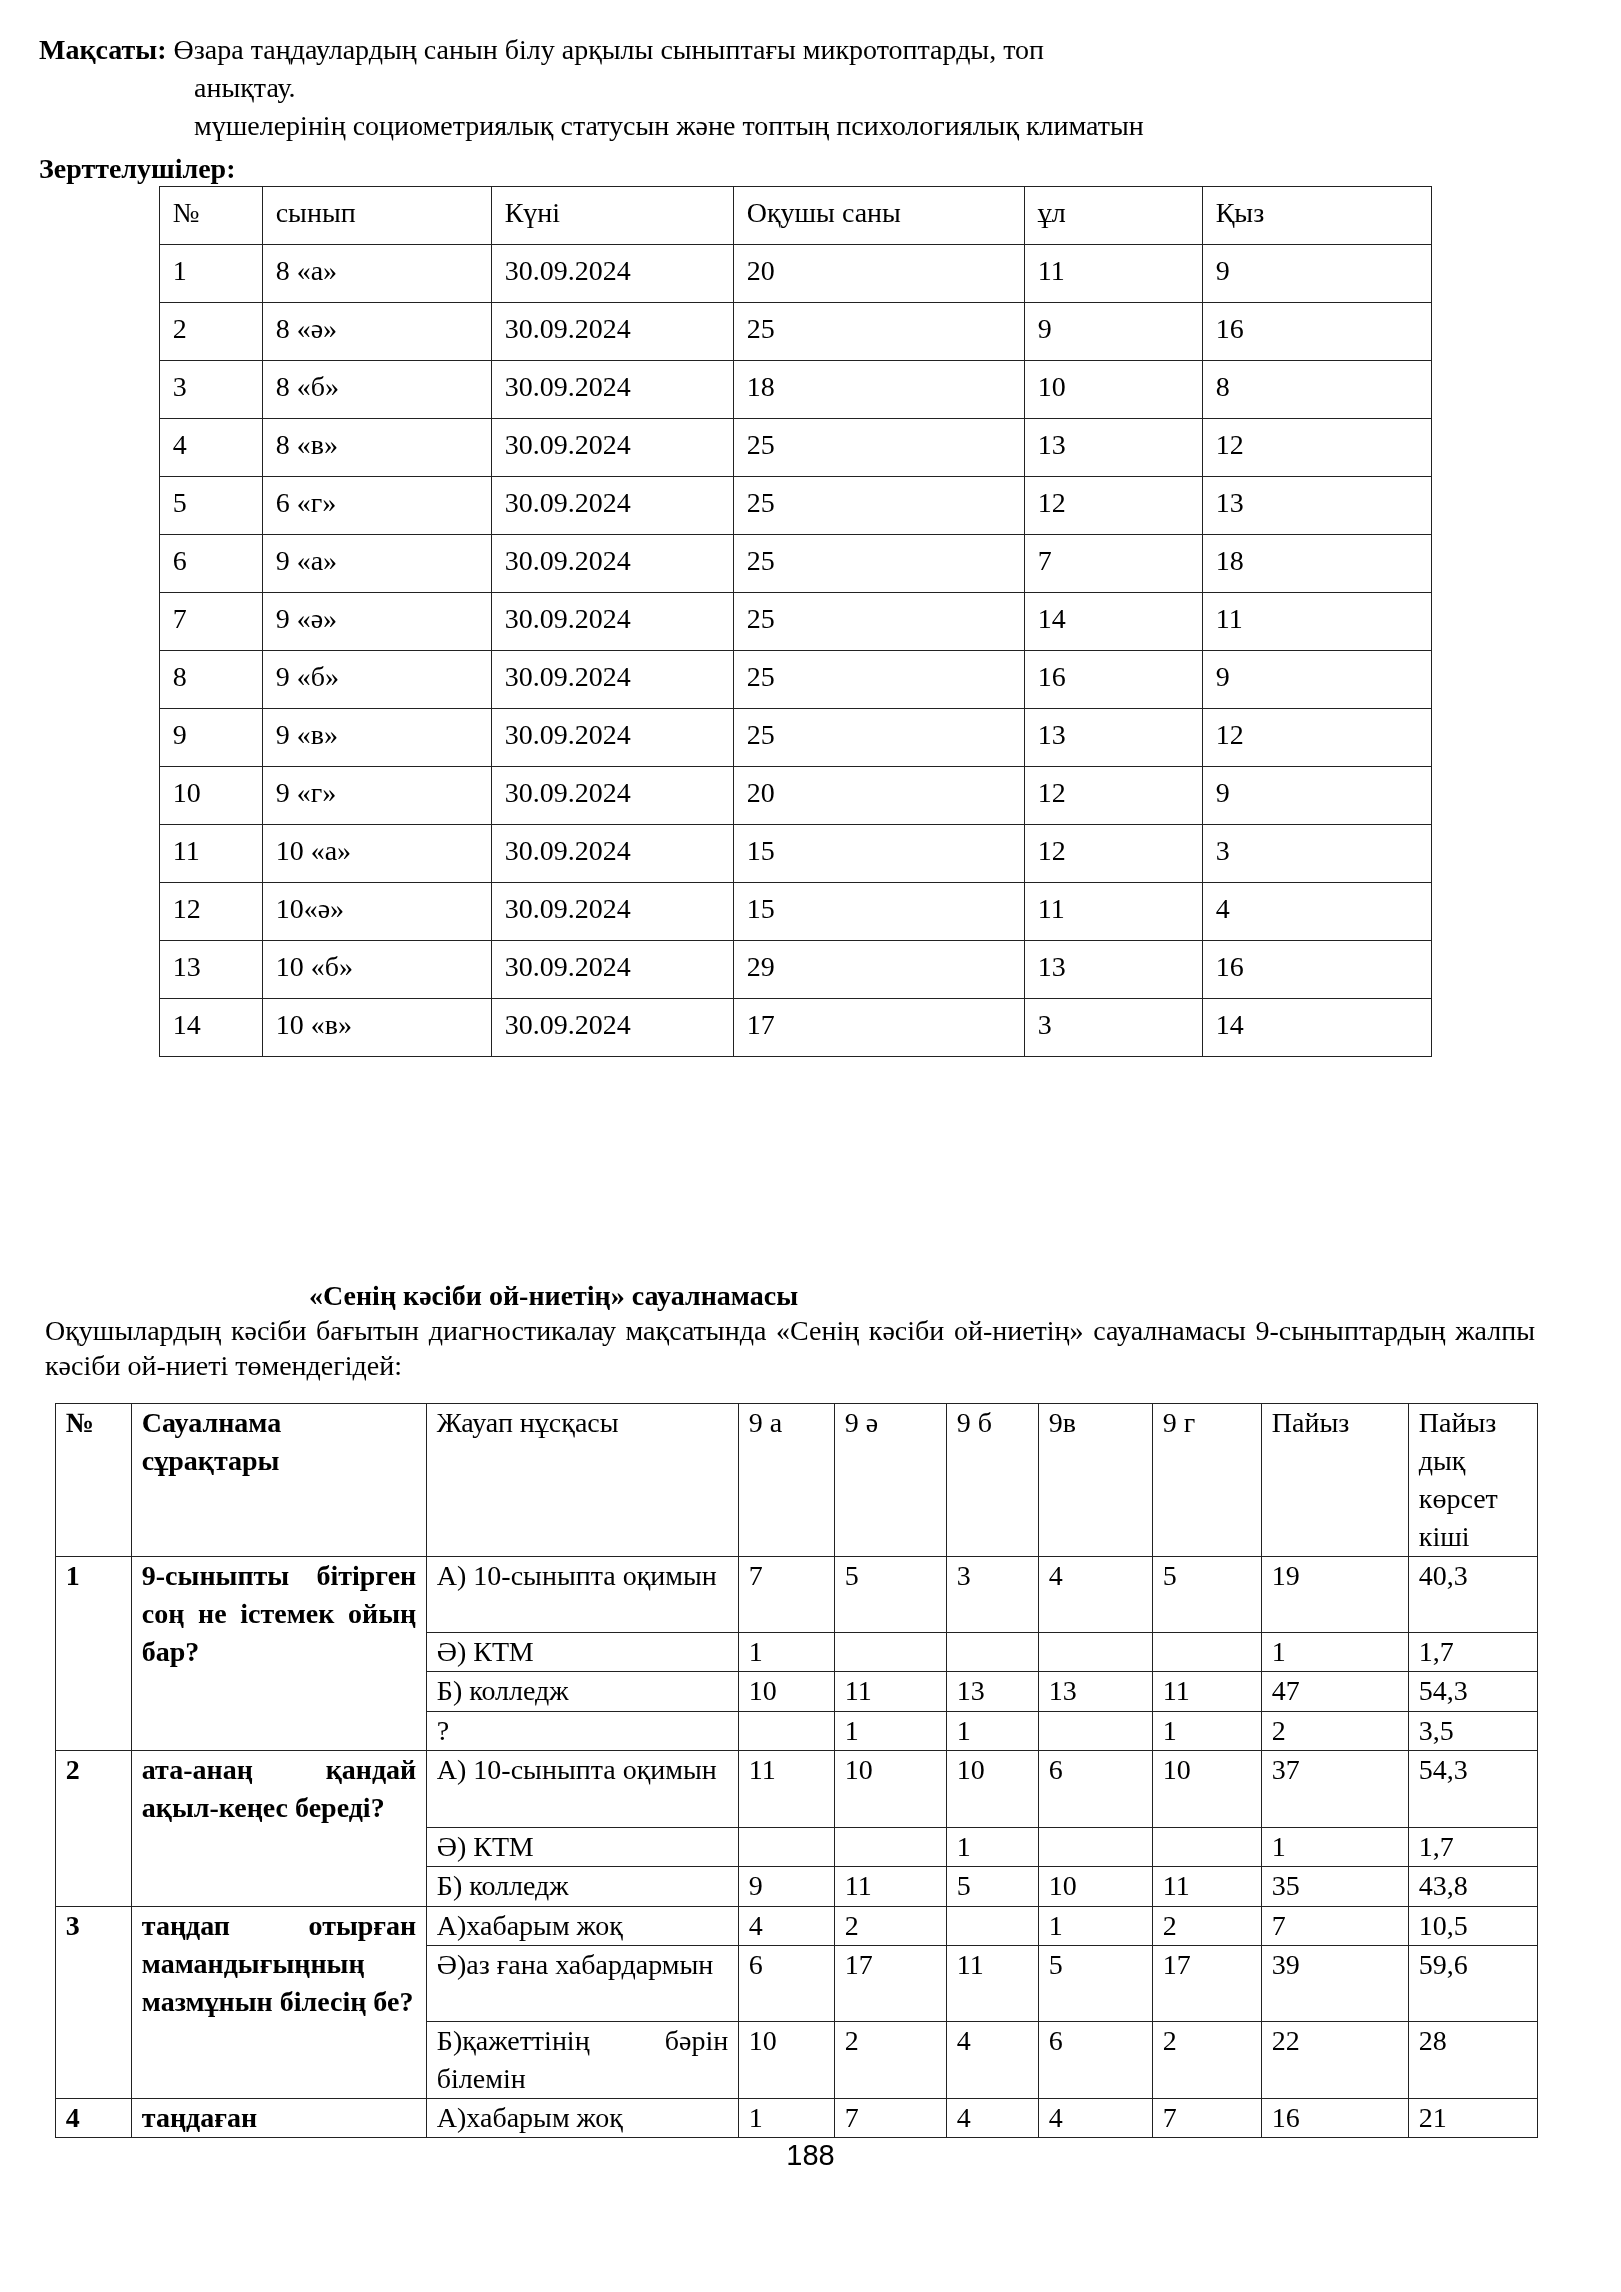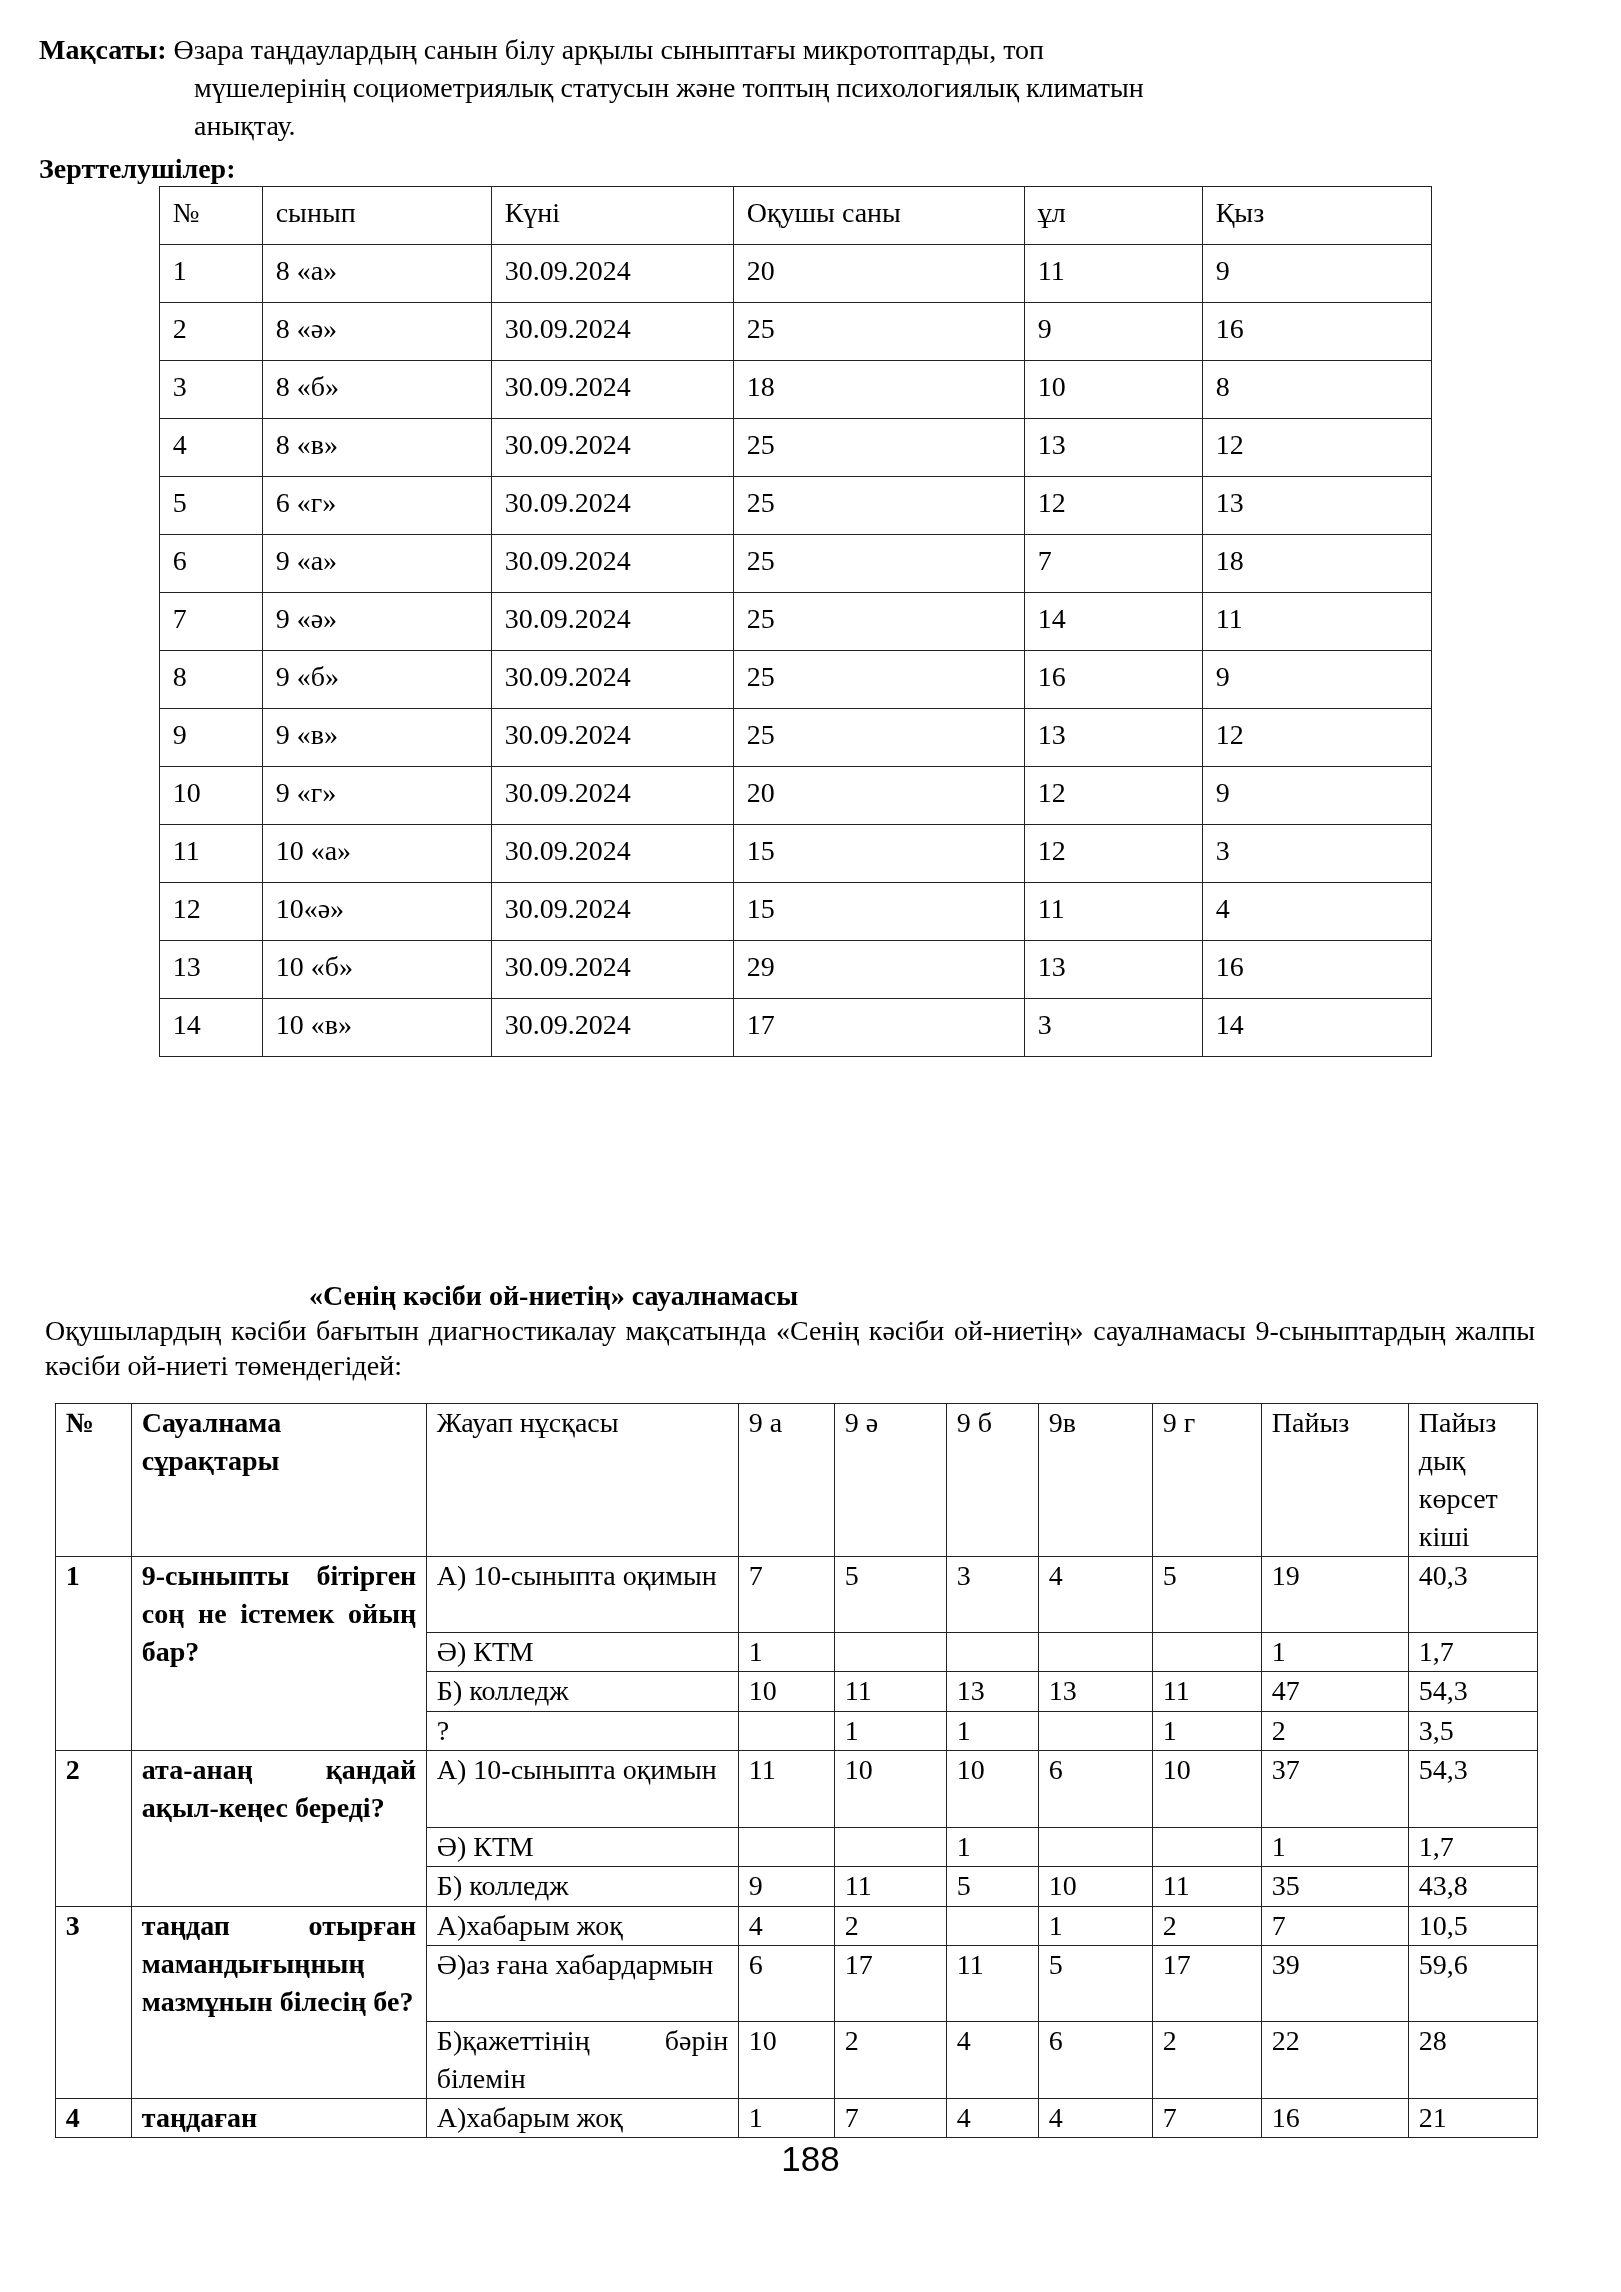--- a/index.html
+++ b/index.html
@@ -21,30 +21,30 @@
   #t1 td { height: 57px; line-height: 39px; padding-top: 5.9px; padding-bottom: 11.8px; box-sizing: border-box; height: 58px; }
 
   .title2 { left: 309px; top: 1277px; font-weight: bold; line-height: 38px; }
   .para { left: 45px; top: 1313px; width: 1490px; line-height: 35px; text-align: justify; text-align-last: left; }
 
   #t2 { left: 55px; top: 1403px; width: 1482px; line-height: 38px; }
   #t2 td { padding: 0 3.9px 0 9.8px; box-sizing: border-box; }
   #t2 td.q { font-weight: bold; text-align: justify; padding-right: 9.8px; }
   #t2 td.num { font-weight: bold; }
   #t2 td.ans { text-align: justify; padding-right: 9.8px; }
-  .pageno { left: 0; width: 1621px; top: 2139px; text-align: center; font-family: "Liberation Sans", "DejaVu Sans", sans-serif; font-size: 35px; }
+  .pageno { left: 0; width: 1621px; top: 2139px; text-align: center; font-family: "Liberation Sans", "DejaVu Sans", sans-serif; font-size: 29px; }
 </style>
 </head>
 <body>
 
 <div class="abs goal">
   <span class="lbl">Мақсаты:</span>
   <span>Өзара таңдаулардың санын білу арқылы сыныптағы микротоптарды, топ</span>
+  <span class="indent">анықтау.</span>
   <span class="indent">мүшелерінің социометриялық статусын және топтың психологиялық климатын</span>
-  <span class="indent">анықтау.</span>
 </div>
 
 <div class="abs subjects">Зерттелушілер:</div>
 
 <table id="t1">
   <colgroup>
     <col style="width:103px">
       <col style="width:229px">
       <col style="width:242px">
       <col style="width:291px">

